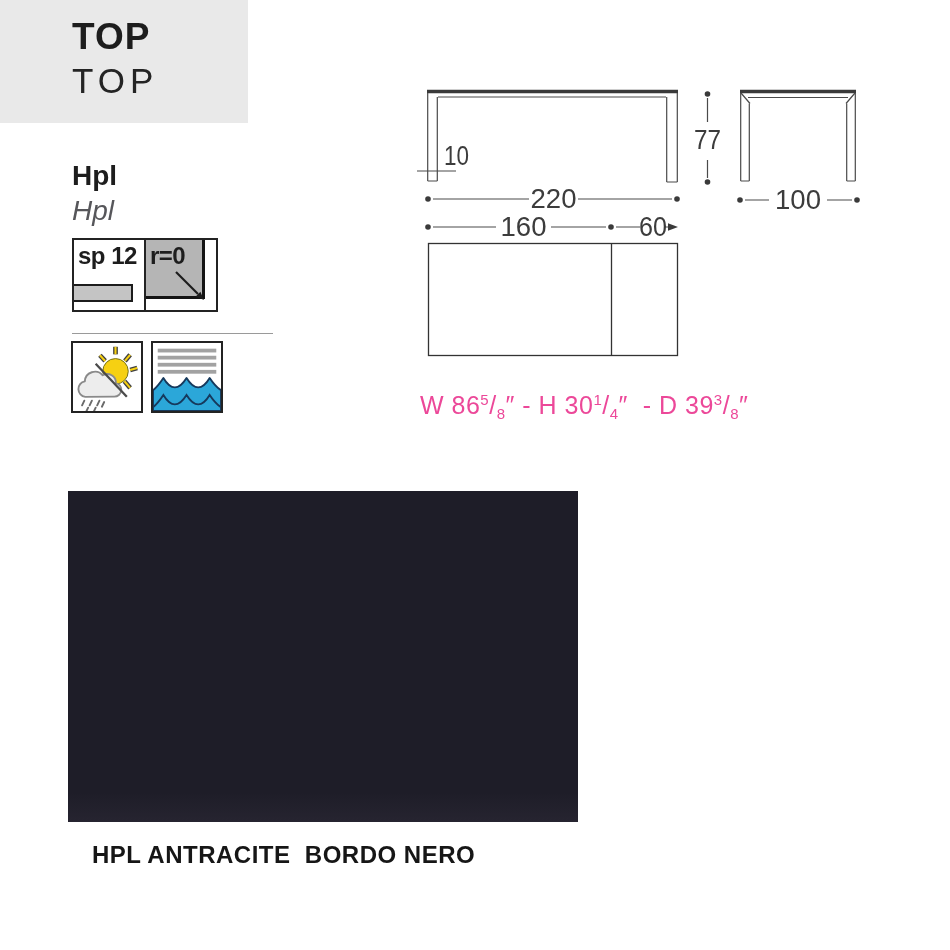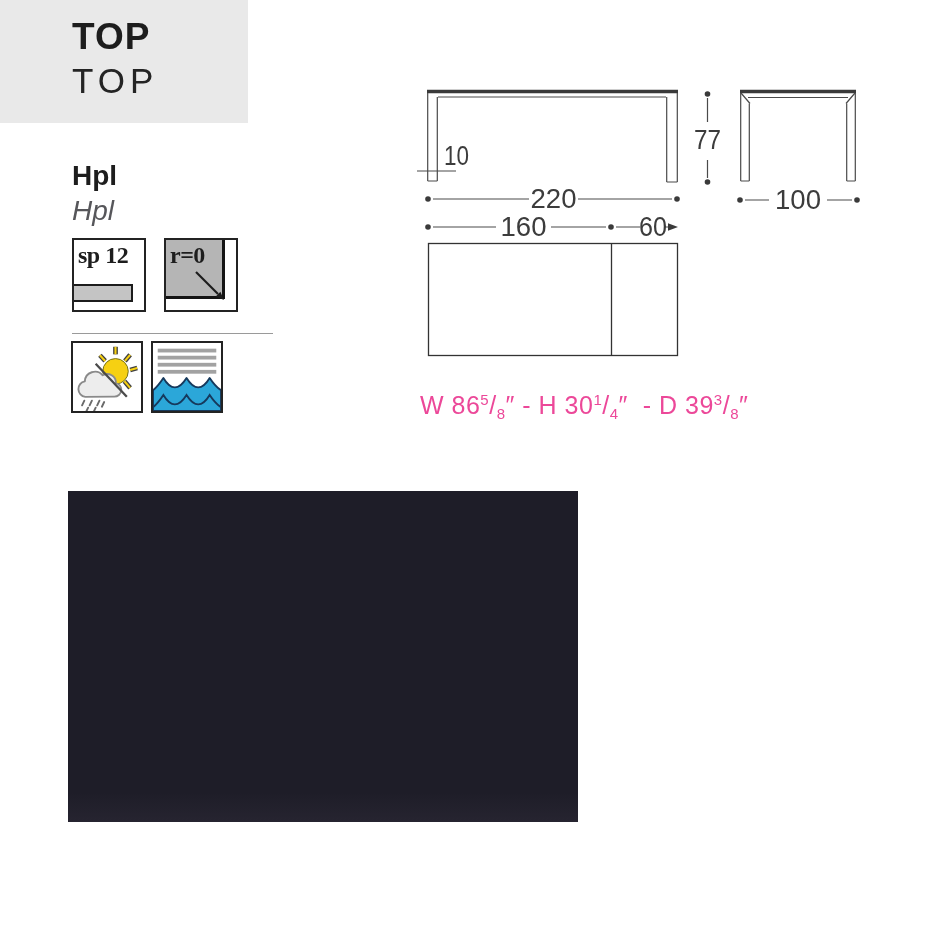--- a/index.html
+++ b/index.html
@@ -10,23 +10,23 @@
   
   .header{left:0;top:0;width:248px;height:123px;background:#e9e9e9;}
   .top-title{left:72px;top:18px;font-size:37px;font-weight:bold;letter-spacing:1px;line-height:1;}
   .top-subtitle{left:72px;top:63px;font-size:35px;font-weight:400;letter-spacing:5px;line-height:1;color:#242424;}
 
   
   .hpl-bold{left:72px;top:162px;font-size:28px;font-weight:bold;line-height:1;}
   .hpl-italic{left:72px;top:197px;font-size:28px;font-style:italic;line-height:1;color:#56565a;}
 
   
-  .spec-box{width:74px;height:74px;border:2px solid #232323;background:#fff;box-sizing:border-box;font-family:Liberation Serif, serif;}
+  .spec-box{width:74px;height:74px;border:2px solid #232323;background:#fff;box-sizing:border-box;}
   .box-sp{left:72px;top:238px;}
-  .box-r0{left:164px;top:238px;}
+  .box-r0{left:144px;top:238px;}
   .spec-label{position:absolute;left:4px;top:2px;font-size:24px;font-weight:bold;letter-spacing:-0.5px;}
   .sp-bar{position:absolute;left:0;top:44px;width:57px;height:14px;background:#c4c4c4;
           border:2px solid #1c1c1c;border-left:none;}
   .r0-fill{position:absolute;left:0;top:0;right:11px;bottom:11px;background:#b5b5b5;
            border-right:3px solid #141414;border-bottom:3px solid #141414;}
 
   .divider{left:72px;top:333px;width:201px;height:1px;background:#9a9a9a;}
 
   .icon-box{width:72px;height:72px;border:2px solid #232323;background:#fff;box-sizing:border-box;}
   .box-weather{left:71px;top:341px;}
@@ -158,14 +158,15 @@
 
     <circle class="dot" cx="740" cy="200" r="2.8"></circle>
     <circle class="dot" cx="857" cy="200" r="2.8"></circle>
     <path class="thin" d="M745,200 H769 M827,200 H852"></path>
     <text class="dim-text" x="798" y="209" text-anchor="middle" textLength="46" lengthAdjust="spacingAndGlyphs">100</text>
   </svg>
 
   <div class="abs imperial"><span>W 86</span><span class="fsup">5</span><span>/</span><span class="fsub">8</span><span>″ - H 30</span><span class="fsup">1</span><span>/</span><span class="fsub">4</span><span>″  - D 39</span><span class="fsup">3</span><span>/</span><span class="fsub">8</span><span>″</span></div>
 
   <div class="abs swatch" style="background: linear-gradient(rgb(30, 29, 40) 91%, rgb(38, 36, 48) 100%);"></div>
+  <div class="abs caption">HPL ANTRACITE  BORDO NERO</div>
 
 </div>
 
 </body></html>

